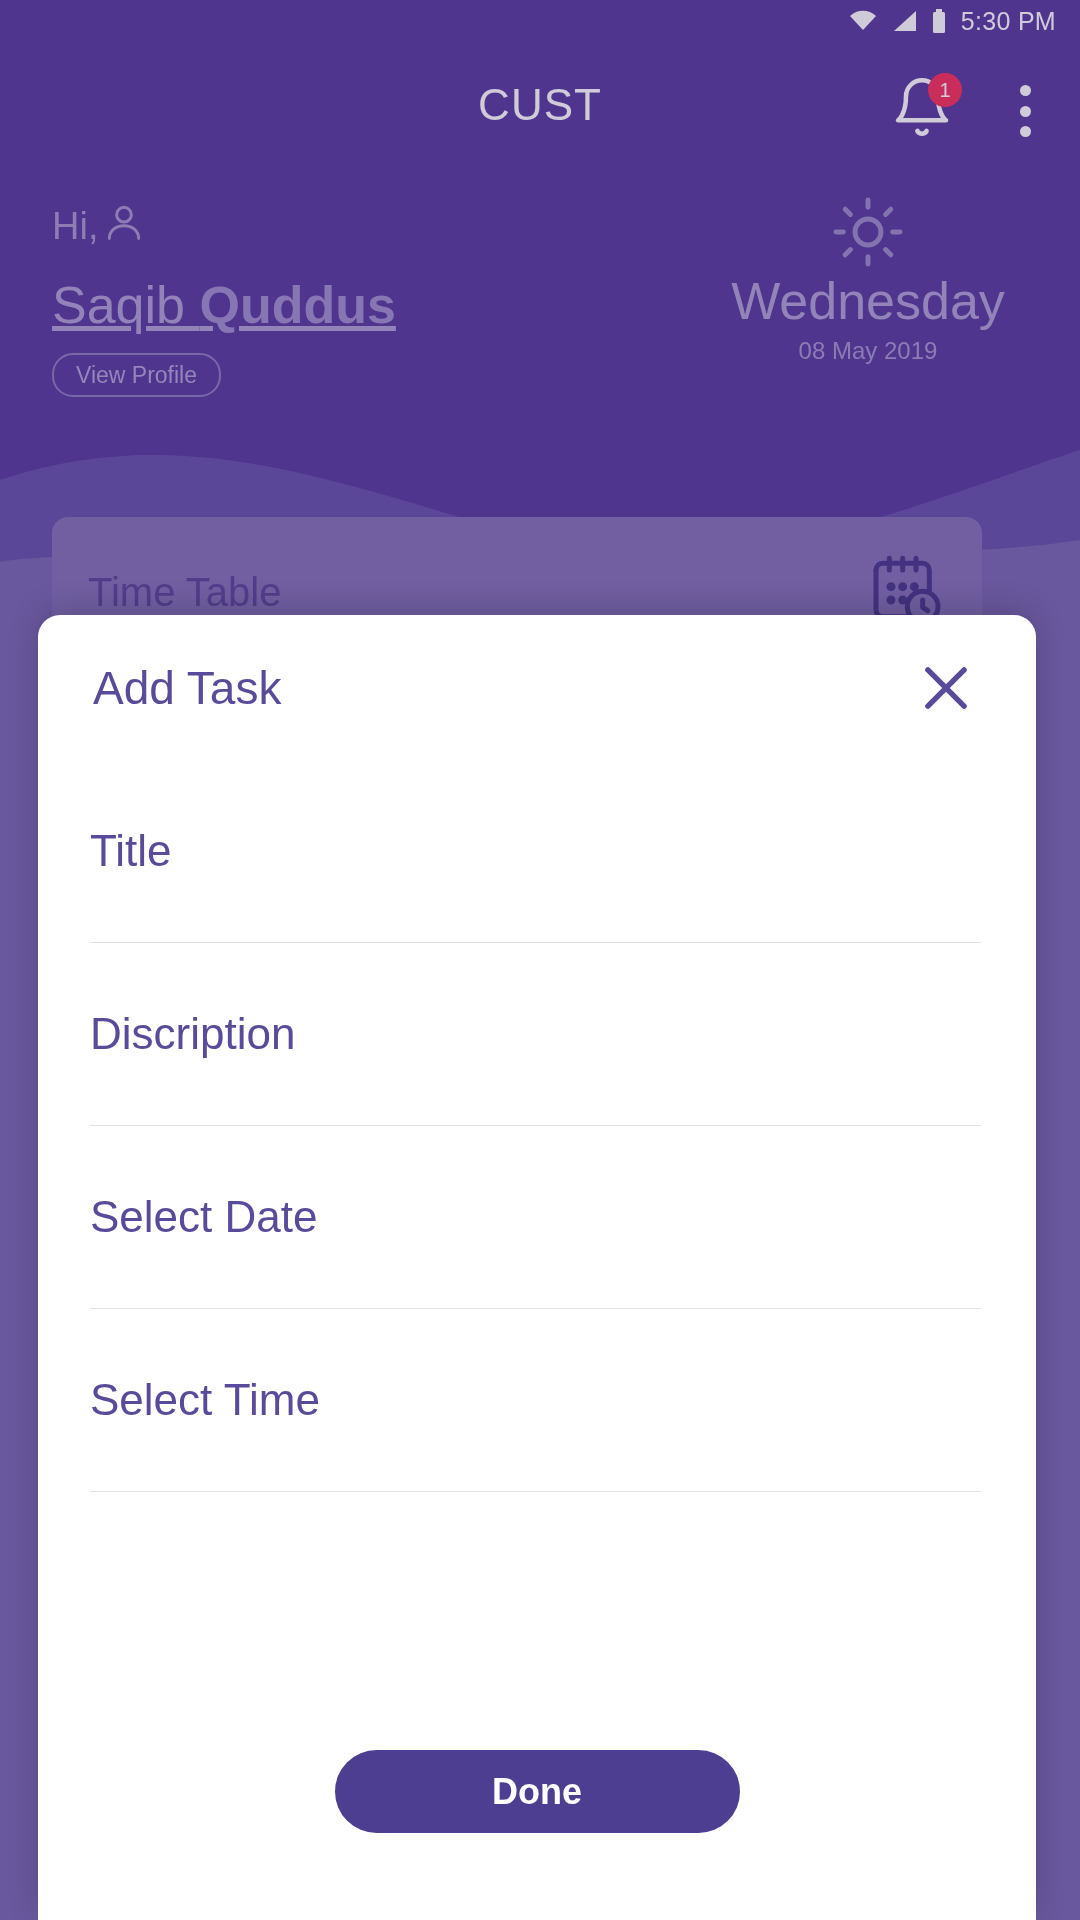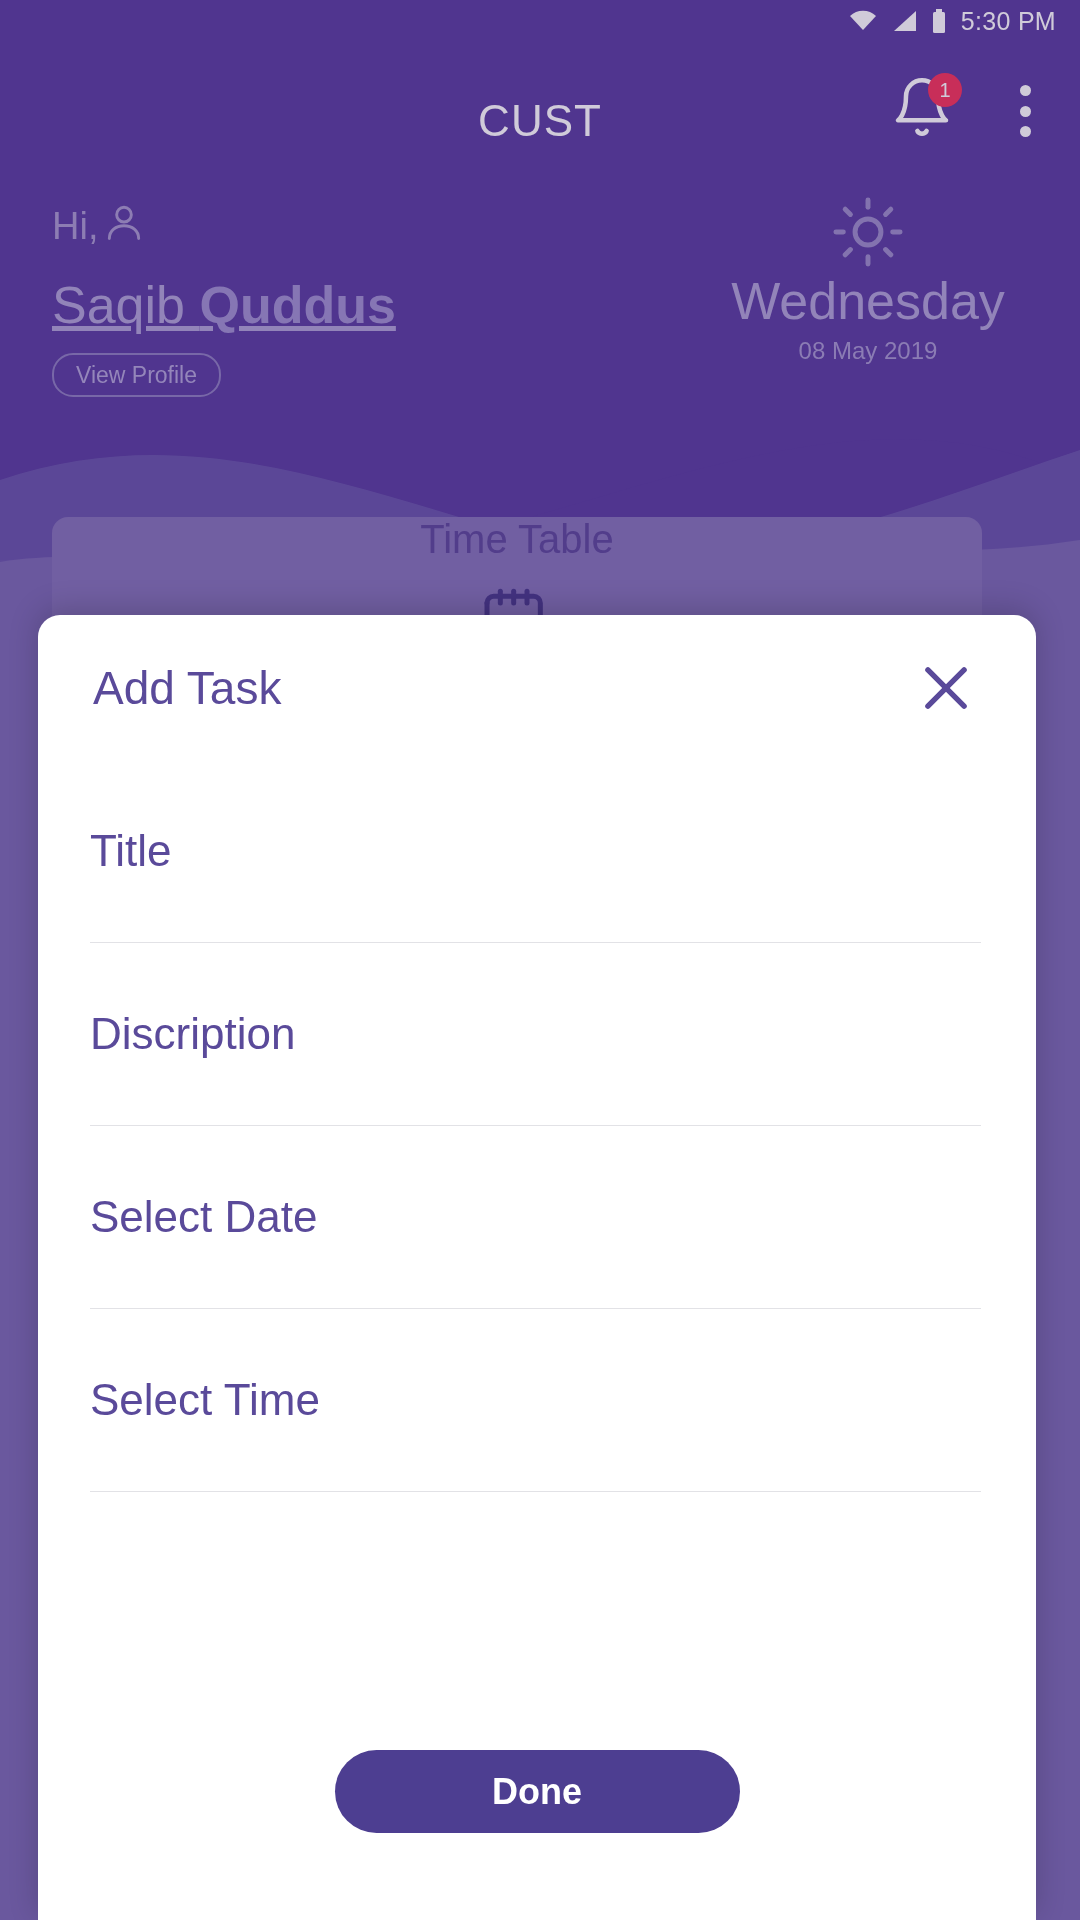--- a/index.html
+++ b/index.html
@@ -29,21 +29,21 @@
     color:#ffffff;
   }
   #status-time { font-size:25px; letter-spacing:0.3px; }
   .sb-icon { display:flex; align-items:center; }
 
   
   #app-bar {
     position:absolute; left:0; top:55px; width:1080px; height:100px;
   }
   #app-title {
-    position:absolute; left:0; top:16px; width:1080px; height:100px;
+    position:absolute; left:0; top:0; width:1080px; height:100px;
     display:flex; align-items:center; justify-content:center;
     color:#ffffff; font-size:44px; font-weight:400; letter-spacing:1px;
   }
   #bell-wrap {
     position:absolute; left:890px; top:20px; width:70px; height:70px;
   }
   #bell-badge {
     position:absolute; right:-2px; top:-2px;
     min-width:34px; height:34px; border-radius:17px;
     background:#f5365c; color:#fff;
@@ -82,21 +82,20 @@
   #weather-icon { display:flex; justify-content:center; }
   #weather-day { color:#b0a4d6; font-size:52px; margin-top:2px; }
   #weather-date { color:#a79ad0; font-size:24px; margin-top:6px; }
 
   
   #timetable-card {
     position:absolute; left:52px; top:517px; width:930px; height:150px;
     background:#8675b9; border-radius:16px;
     display:flex; align-items:center; justify-content:space-between;
     padding:0 36px;
-    flex-direction:column;
   }
   #timetable-label { color:#5e4a9b; font-size:40px; }
 
   
   #scrim { position:absolute; inset:0; background:rgba(40,20,80,0.22); }
 
   
   #dialog {
     position:absolute; left:38px; top:615px; width:998px; height:1305px;
     background:#ffffff;

